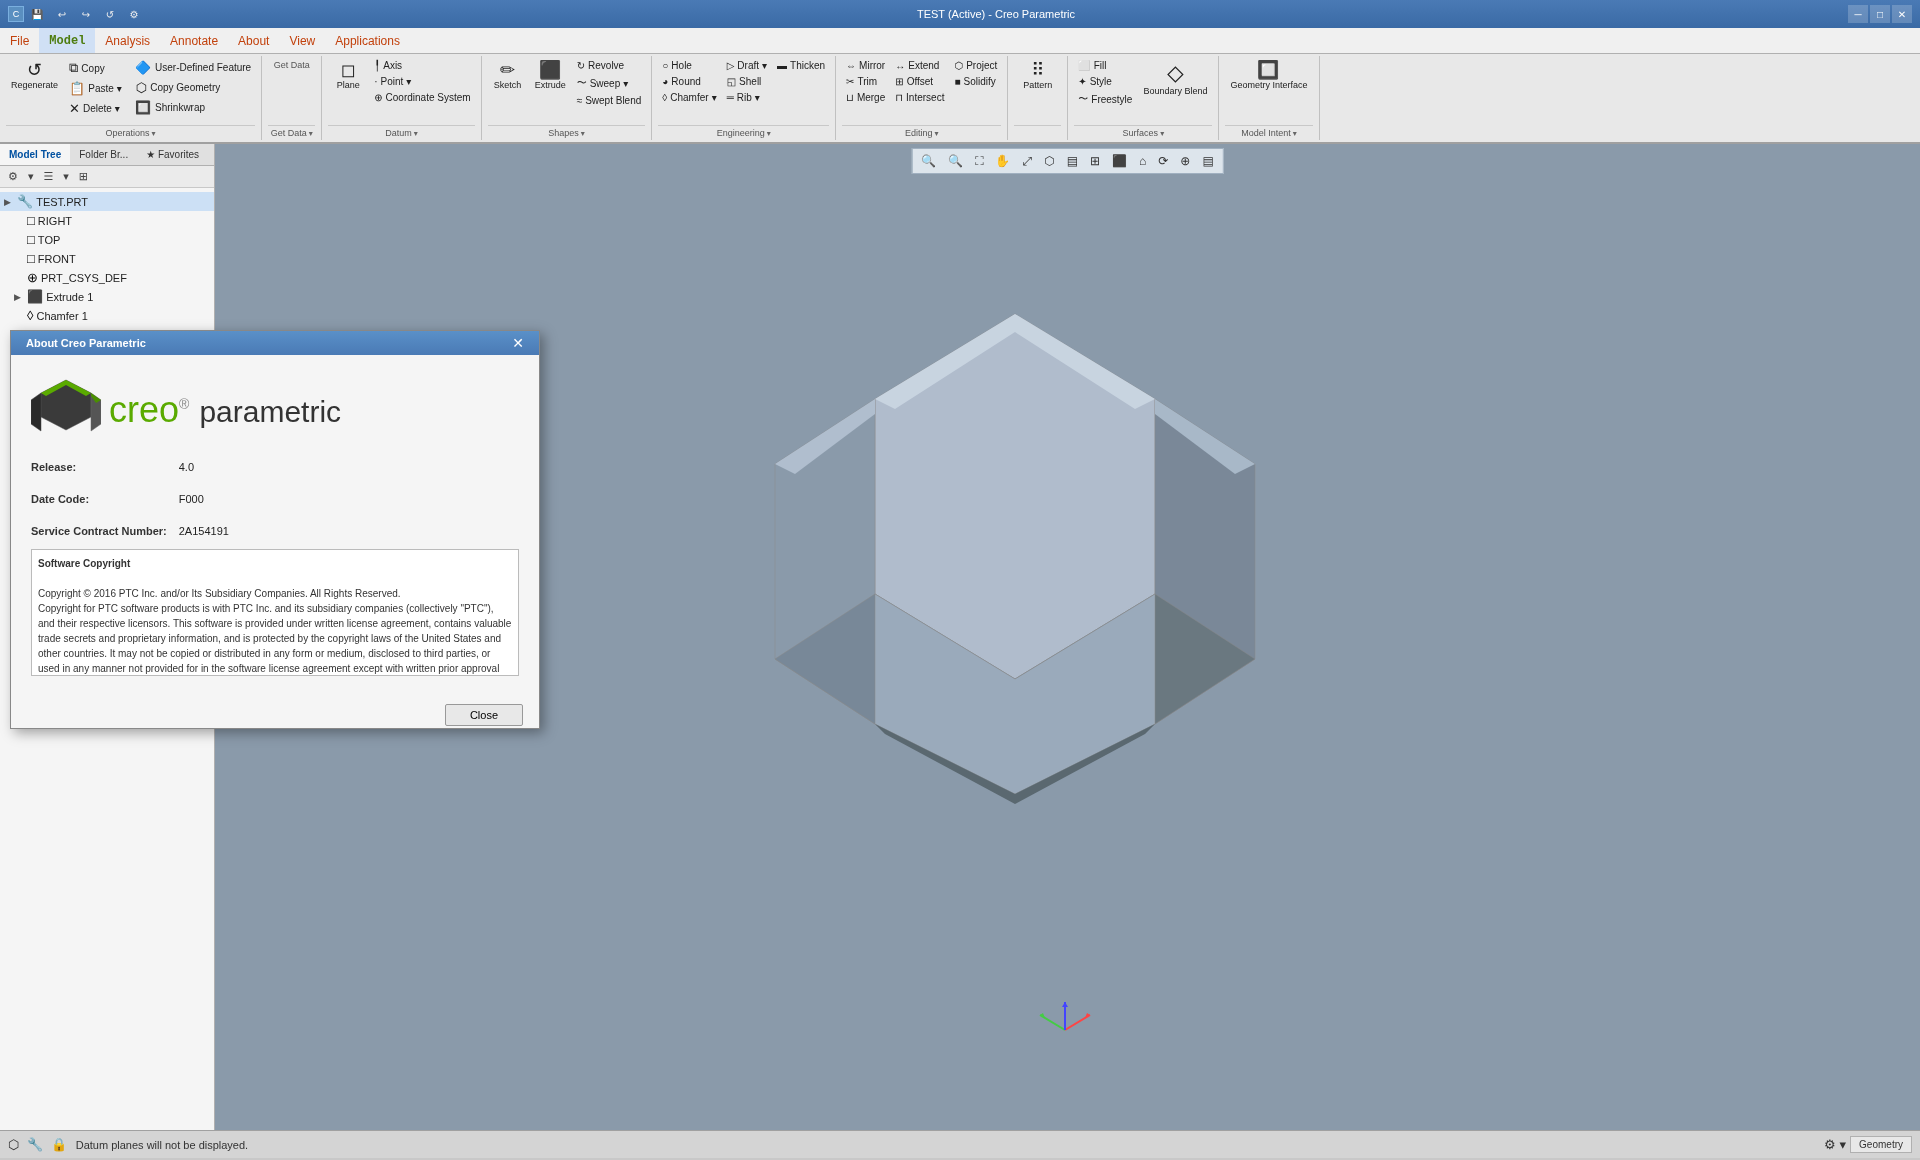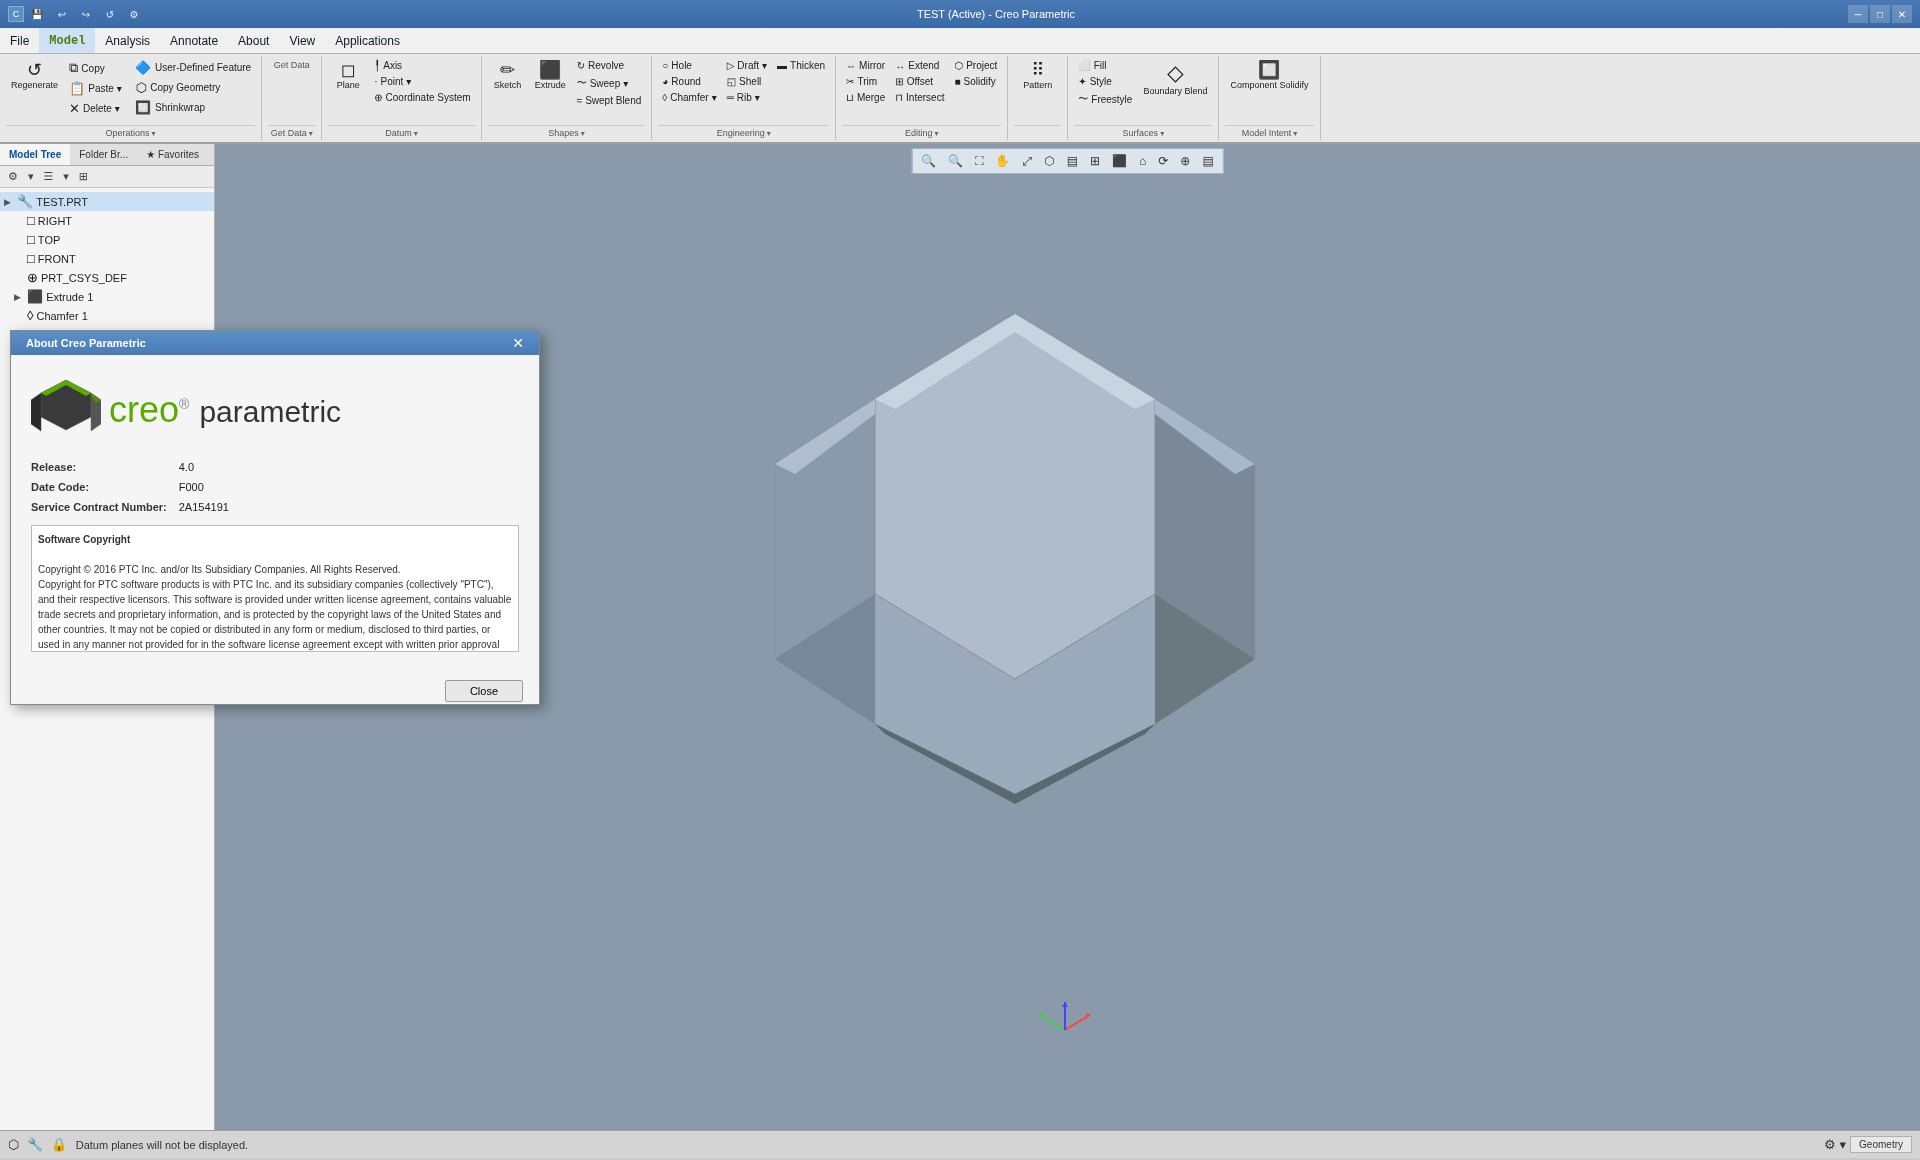--- a/index.html
+++ b/index.html
@@ -18,21 +18,21 @@
     .app-icon { width: 16px; height: 16px; background: #5a8fc0; border: 1px solid #7aafdf; display: flex; align-items: center; justify-content: center; font-size: 9px; color: white; }
     .toolbar-icon-btn { width: 20px; height: 18px; background: transparent; border: 1px solid transparent; cursor: pointer; display: flex; align-items: center; justify-content: center; font-size: 10px; color: #eee; }
 
     
     .menu-bar {
       display: flex; align-items: center;
       background: #f0f0f0; height: 26px;
       border-bottom: 1px solid #b0b0b0;
     }
     .menu-item {
-      padding: 4px 10px; font-size: 12px; cursor: pointer; color: #0f172a;
+      padding: 4px 10px; font-size: 12px; cursor: pointer; color: #c2410c;
       height: 100%; display: flex; align-items: center;
     }
     .menu-item:hover, .menu-item.active { background: #d0e0f5; }
     .menu-item.active { color: #4d7c0f; font-weight: bold; font-family: Liberation Mono, monospace; }
 
     
     .ribbon {
       background: #e8e8e8; border-bottom: 2px solid #a0a0a0;
       display: flex; flex-direction: column;
     }
@@ -103,21 +103,21 @@
     .dialog-titlebar {
       display: flex; align-items: center; justify-content: space-between;
       background: linear-gradient(to bottom, #5a90c8, #4a7ab5);
       color: white; padding: 4px 15px; font-size: 11px; font-weight: bold;
     }
     .dialog-close { cursor: pointer; font-size: 14px; color: white; background: none; border: none; }
     .dialog-body { padding: 20px; }
     .dialog-logo-area { display: flex; align-items: center; gap: 8px; margin-bottom: 16px; }
     .creo-logo-box { width: 70px; height: 70px; display: flex; align-items: center; justify-content: center; }
     .creo-logo-text { display: flex; flex-direction: column; }
-    .dialog-info { display: grid; grid-template-columns: auto 1fr; gap: 8px 12px; font-size: 11px; margin-bottom: 12px; }
+    .dialog-info { display: grid; grid-template-columns: auto 1fr; gap: 20px 12px; font-size: 11px; margin-bottom: 12px; }
     .info-label { font-weight: bold; color: #333; }
     .info-value { color: #222; }
     .dialog-text-area {
       width: 100%; height: 127px; border: 1px solid #bbb;
       background: white; padding: 6px; font-size: 10px; overflow-y: scroll;
       line-height: 1.5; color: #333; resize: none;
     }
     .dialog-footer { display: flex; justify-content: flex-end; padding: 8px 16px 2px; }
     .close-btn {
       padding: 4px 24px; background: #e8e8e8; border: 1px solid #999;
@@ -408,21 +408,21 @@
       <div class="ribbon-group-label">
         <span>Surfaces</span>
         <span class="chevron">▾</span>
       </div>
     </div>
 
     <div class="ribbon-group">
       <div class="ribbon-group-items">
         <div class="ribbon-btn ribbon-btn-large">
           <span class="ribbon-btn-icon">🔲</span>
-          <span class="ribbon-btn-label">Component Solidify</span>
+          <span class="ribbon-btn-label">Geometry Interface</span>
         </div>
       </div>
       <div class="ribbon-group-label">
         <span>Model Intent</span>
         <span class="chevron">▾</span>
       </div>
     </div>
 
   </div>
 </div>

